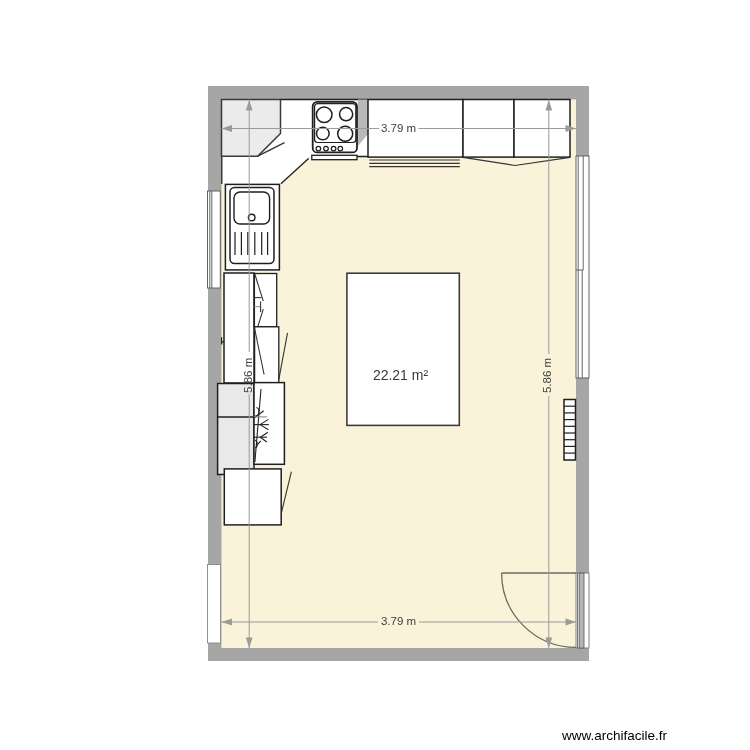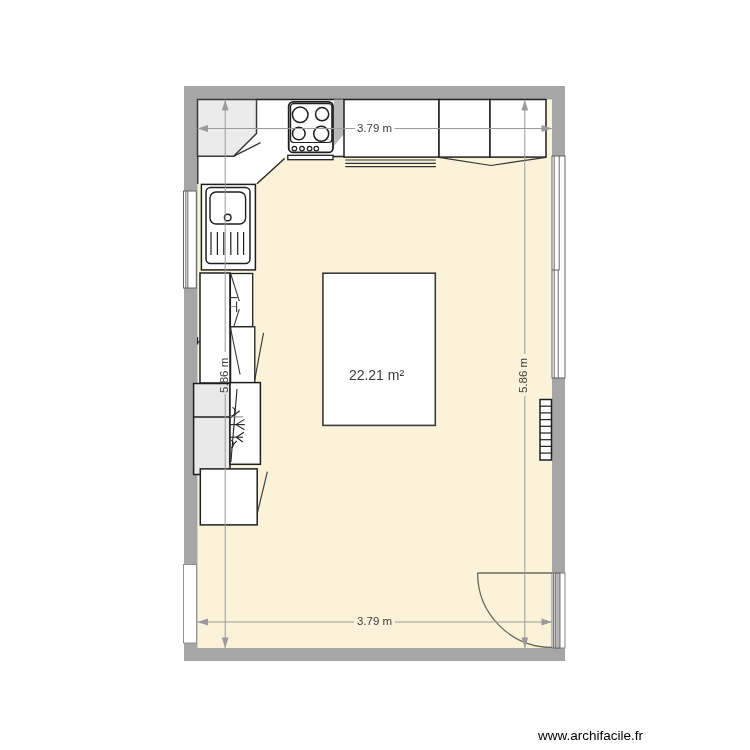--- a/index.html
+++ b/index.html
@@ -1,16 +1,16 @@
 <!DOCTYPE html>
 <html><head>
 <meta charset="utf-8">
 <style>
   html,body{margin:0;padding:0;background:#ffffff;}
-  .wrap{width:598px;height:750px;position:relative;font-family:"Liberation Sans",sans-serif;}
+  .wrap{width:598px;height:750px;position:relative;font-family:"Liberation Sans",sans-serif;margin-left:24px;}
   svg{display:block;}
   text{font-family:"Liberation Sans",sans-serif;}
 </style>
 </head>
 <body>
 <div class="wrap">
 <svg width="750" height="750" viewBox="0 0 750 750">
 
   <rect x="0" y="0" width="750" height="750" fill="#ffffff"></rect>
 

